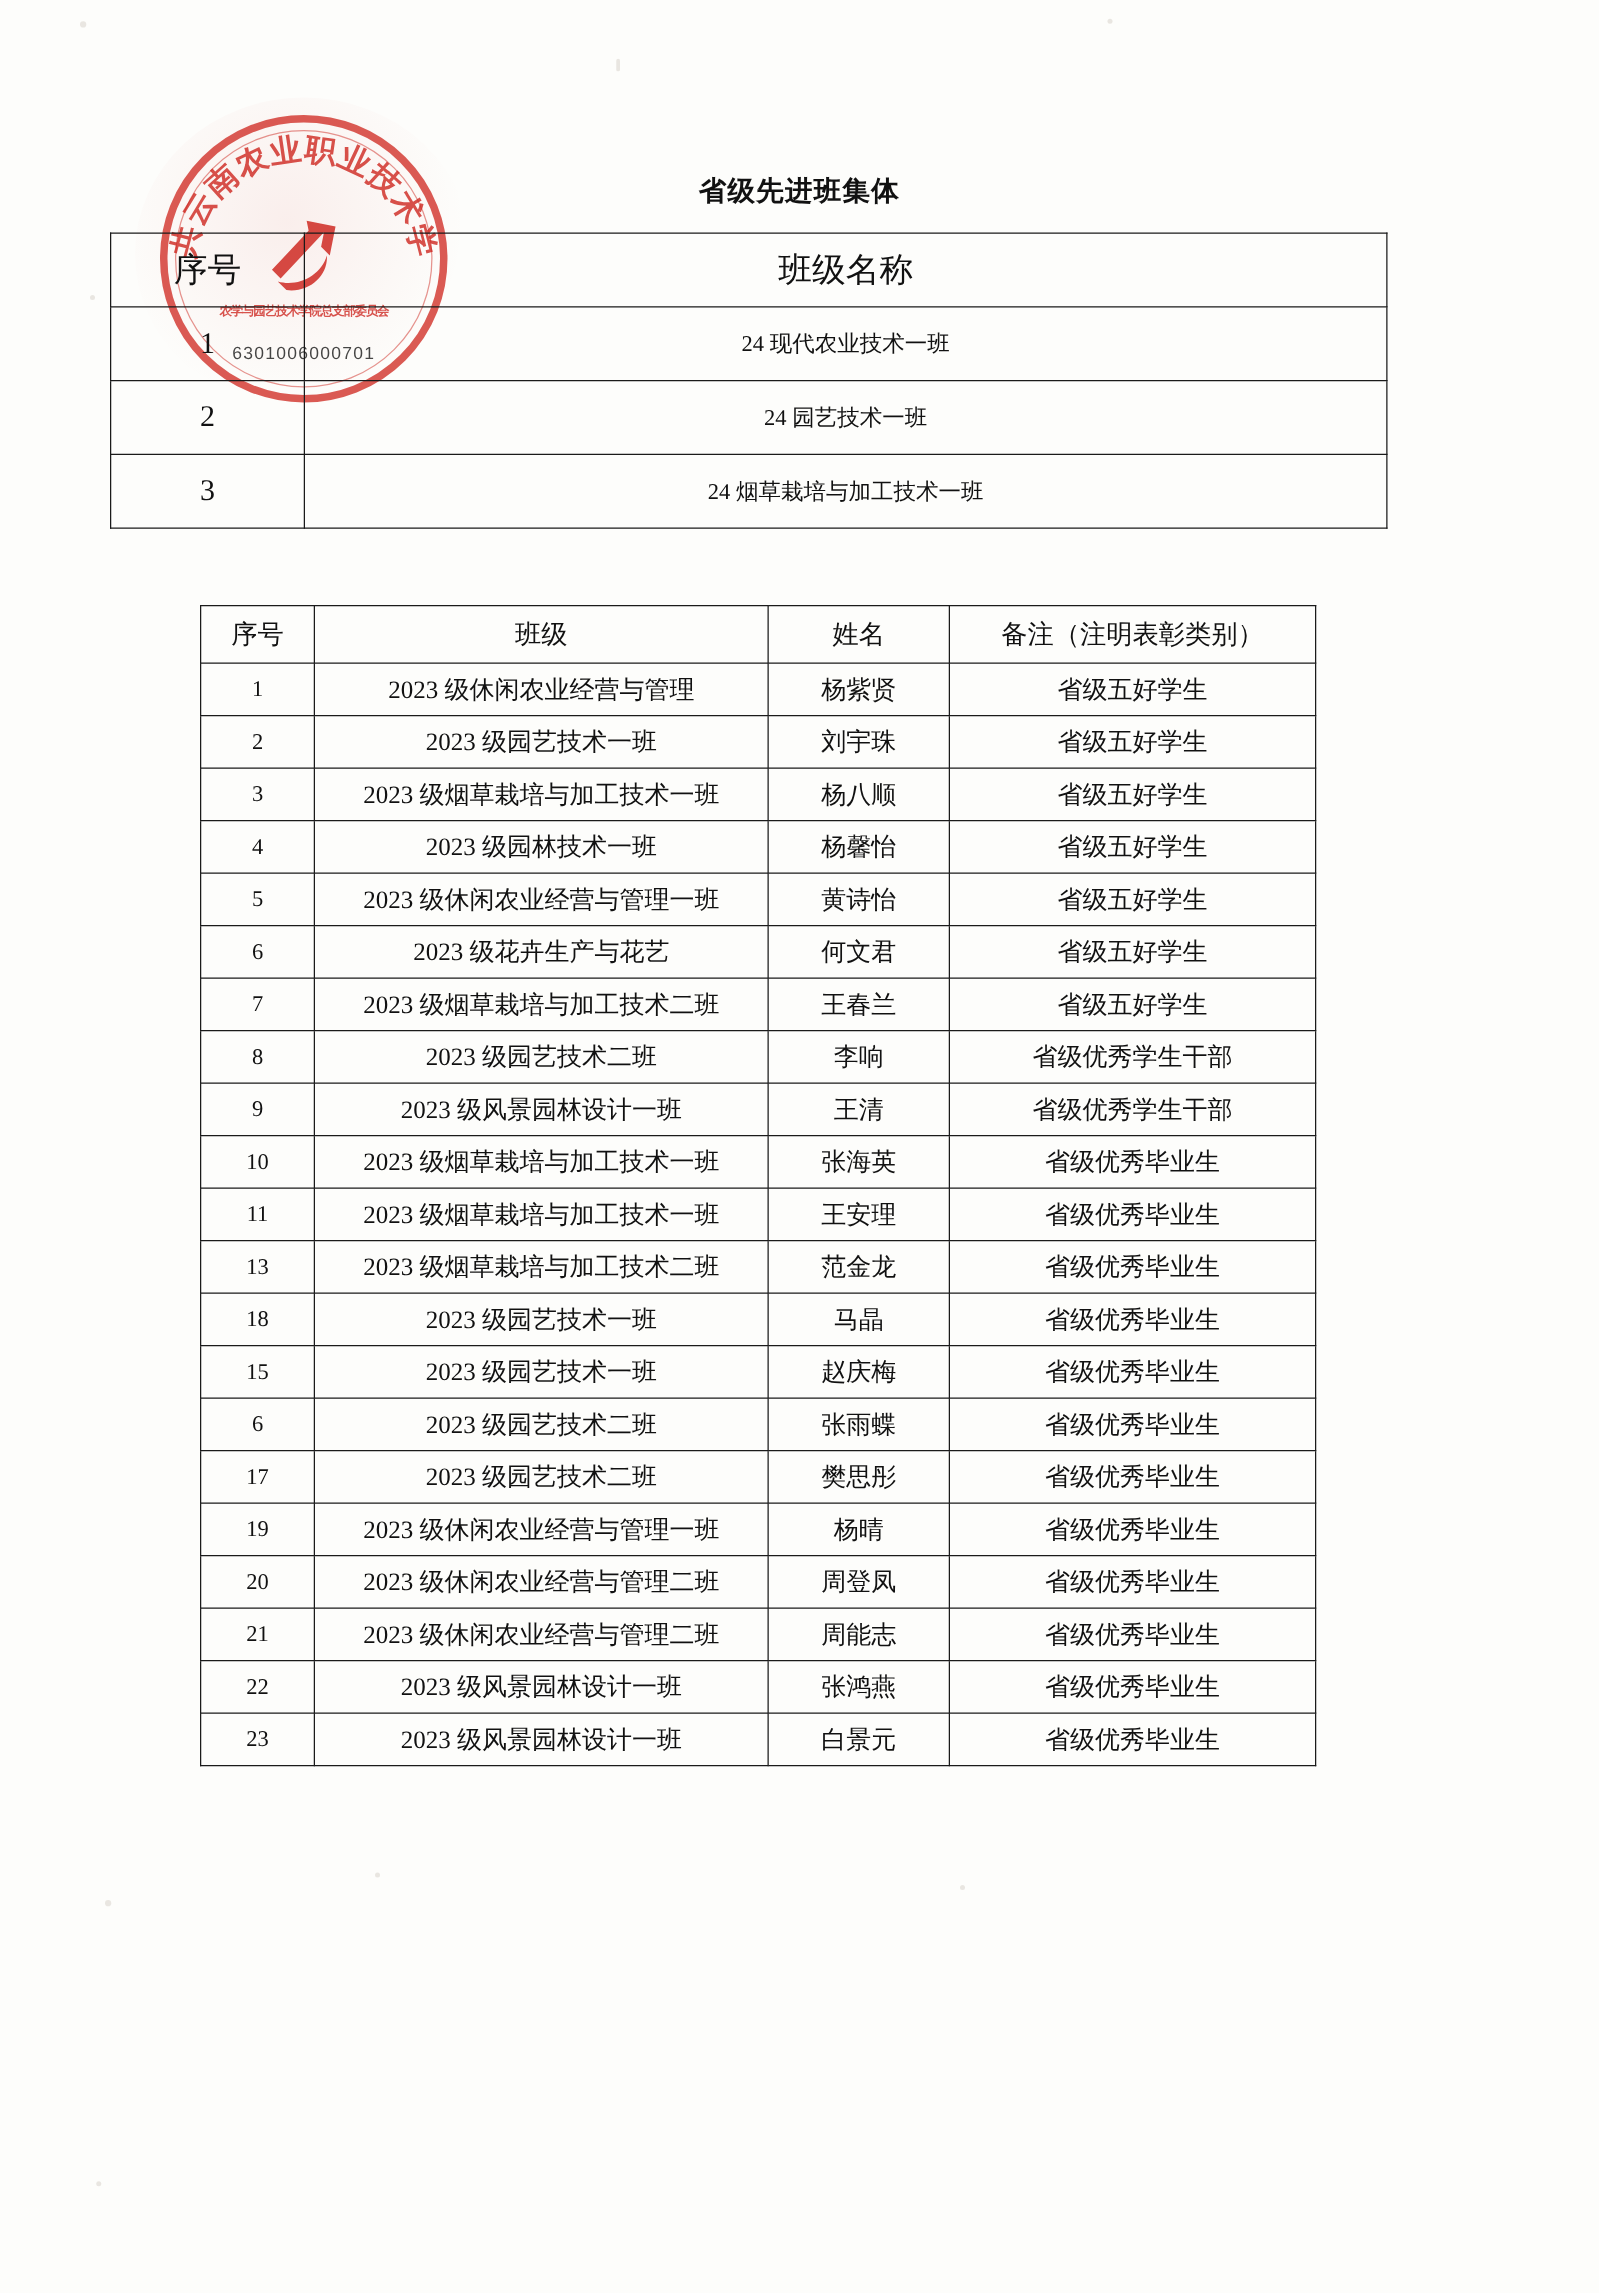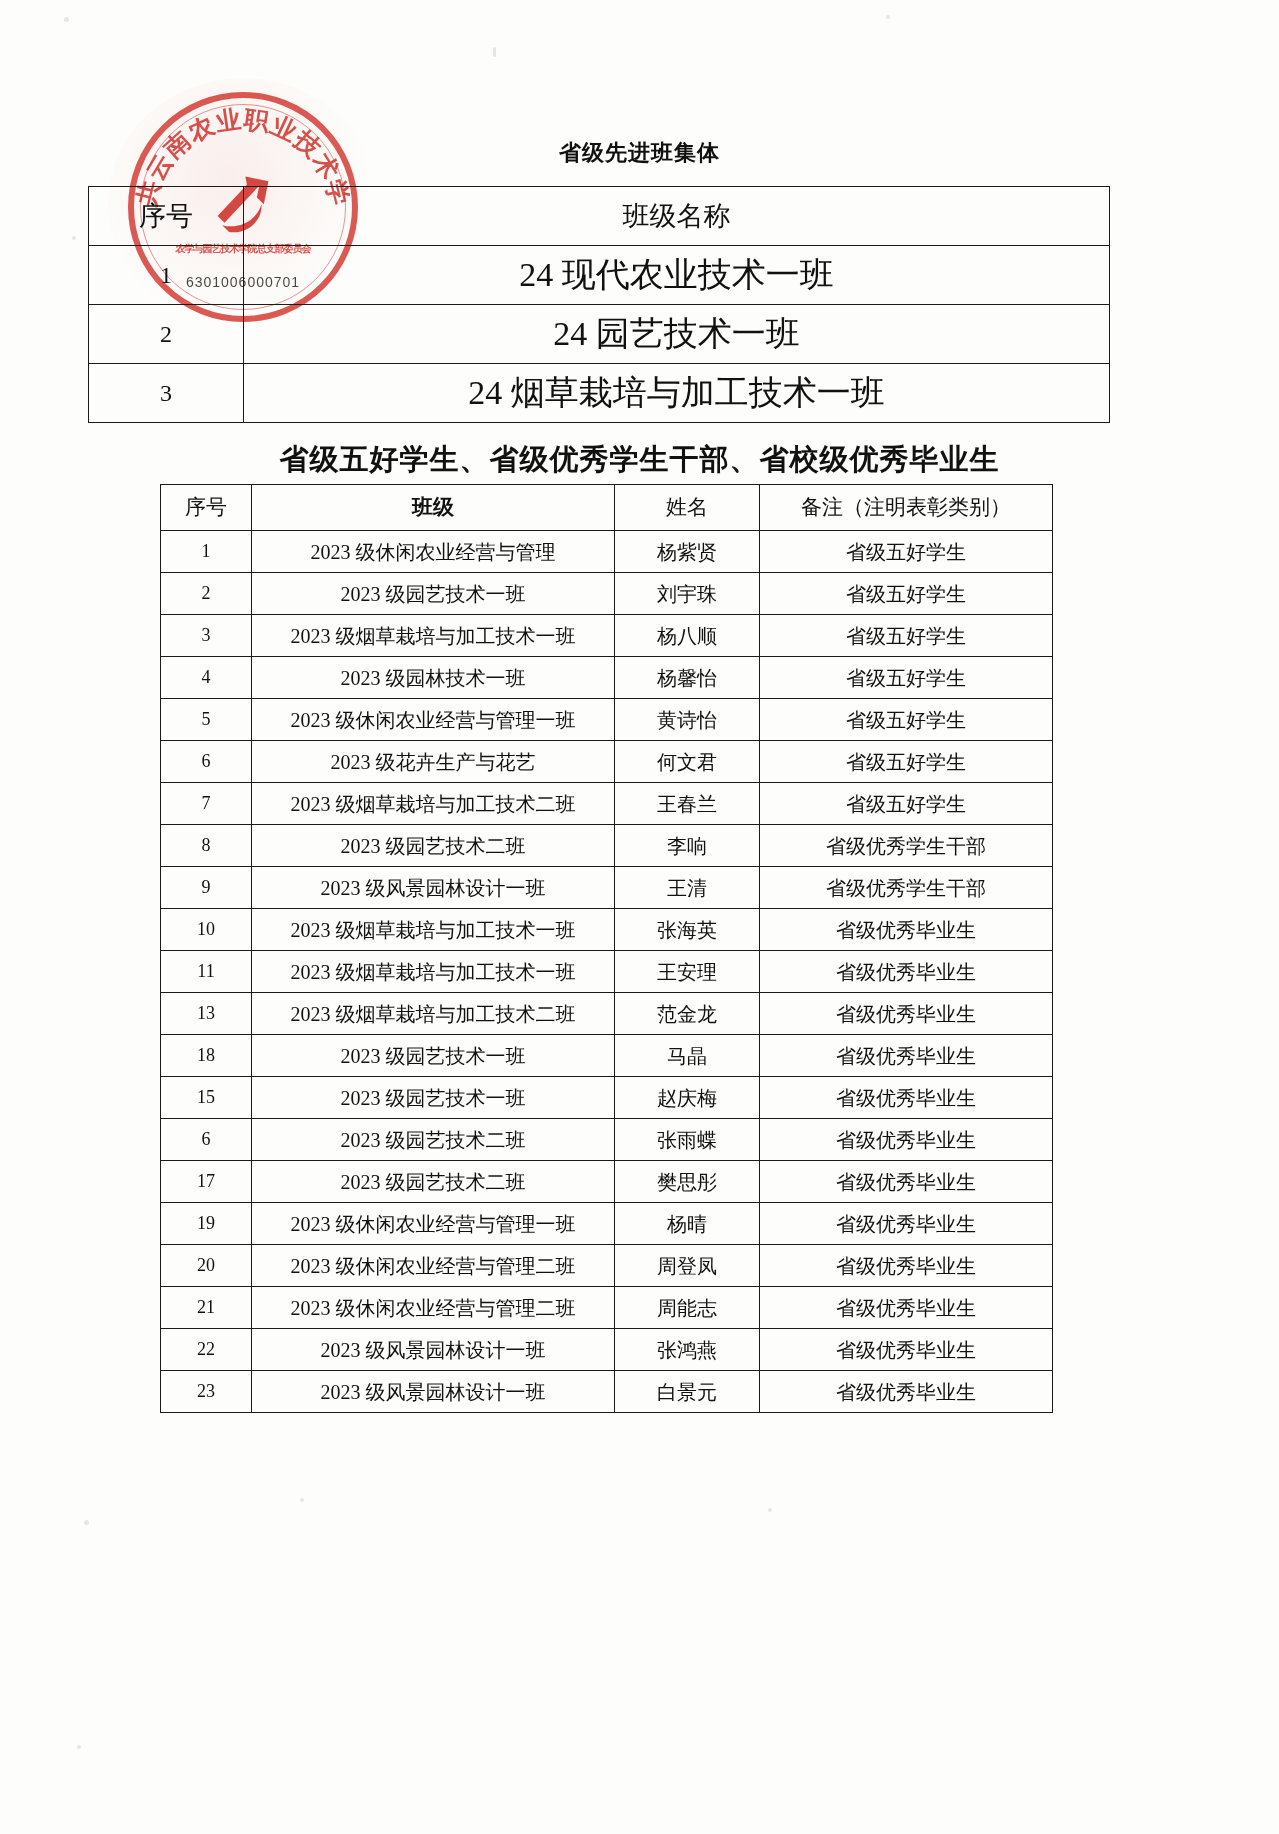--- a/index.html
+++ b/index.html
@@ -139,21 +139,21 @@
     top: 186px;
     width: 1022px;
     border-collapse: collapse;
     table-layout: fixed;
   }
   .table1 td {
     border: 1.6px solid #1a1a1a;
     height: 56px;
     text-align: center;
     vertical-align: middle;
-    font-size: 34px;
+    font-size: 18px;
   }
   .table1 .c-no { width: 152px; }
   .table1 .hdr { font-size: 27px; }
   .table1 .num { font-size: 24px; }
 
   
   .table2 {
     position: absolute;
     left: 160px;
     top: 484px;
@@ -167,21 +167,21 @@
     text-align: center;
     vertical-align: middle;
     font-size: 20px;
     line-height: 1.1;
   }
   .table2 .h td {
     font-size: 21px;
     height: 43px;
   }
   .table2 .c1 { width: 88px; }
-  .table2 .c2 { width: 360px; font-weight: bold; }
+  .table2 .c2 { width: 360px; }
   .table2 .c3 { width: 142px; margin-top: 30px; }
   .table2 .c4 { width: 290px; }
   .table2 .idx { font-size: 18px; }
 </style>
 </head>
 <body>
 
 <div class="page">
 
   <div class="speckle" style="left:64px;top:17px;width:5px;height:5px;"></div>
@@ -233,21 +233,20 @@
         <td class="c-no num">2</td>
         <td>24 园艺技术一班</td>
       </tr>
       <tr>
         <td class="c-no num">3</td>
         <td>24 烟草栽培与加工技术一班</td>
       </tr>
     </tbody>
   </table>
 
-  <div class="title2">省级五好学生、省级优秀学生干部、省校级优秀毕业生</div>
 
   <table class="table2">
     <tbody>
       <tr class="h">
         <td class="c1">序号</td>
         <td class="c2">班级</td>
         <td class="c3">姓名</td>
         <td class="c4">备注（注明表彰类别）</td>
       </tr>
 

